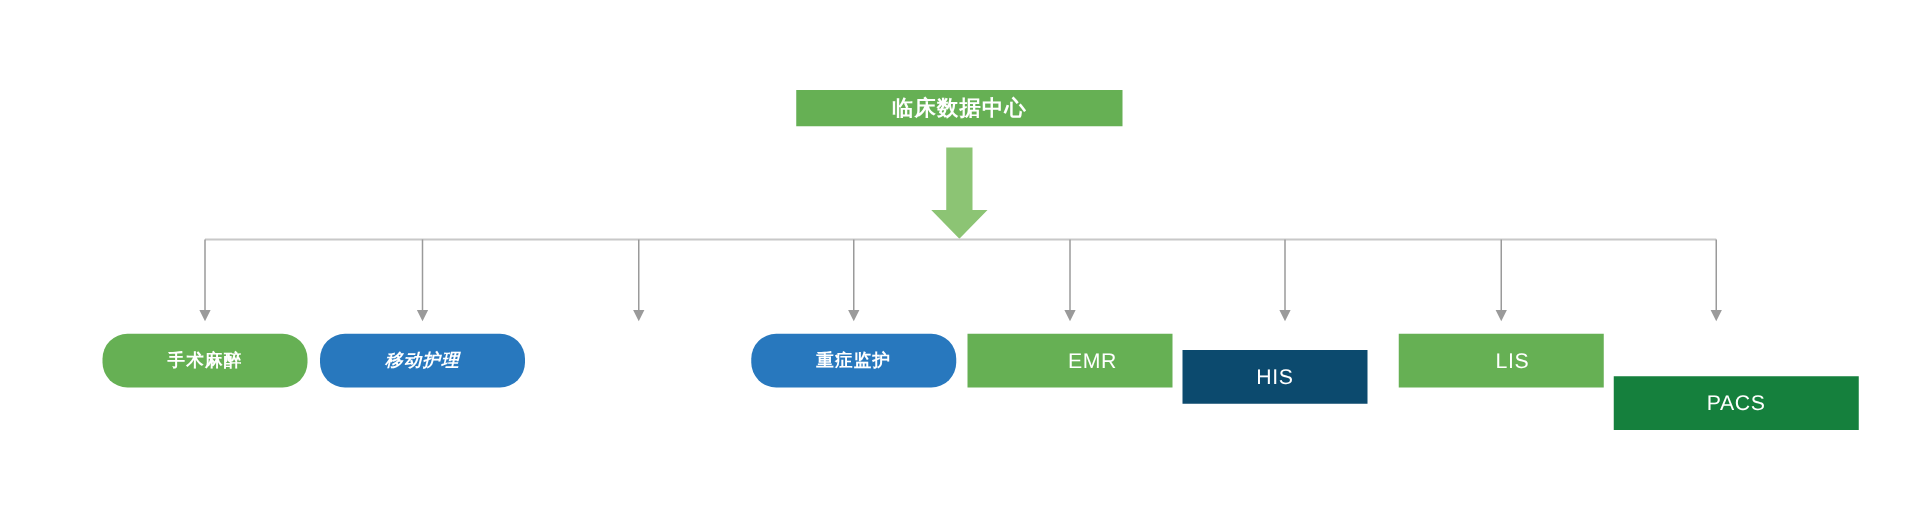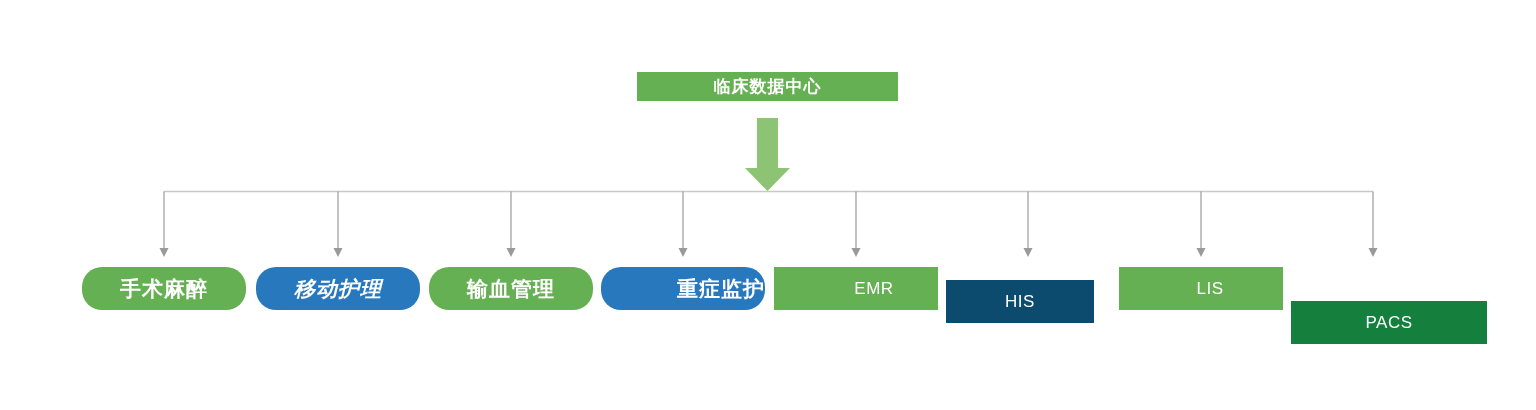--- a/index.html
+++ b/index.html
@@ -58,21 +58,21 @@
     top: 0;
     height: 43px;
     box-sizing: border-box;
     display: flex;
     align-items: center;
     justify-content: center;
     color: #ffffff;
     white-space: nowrap;
   }
   .leaf-box.cn {
-    font-size: 21px;
+    font-size: 14px;
     font-weight: bold;
     letter-spacing: 1px;
     border-radius: 20px;
   }
   .leaf-box.en {
     font-size: 17px;
     font-weight: normal;
     letter-spacing: 0.5px;
   }
 </style>
@@ -114,24 +114,21 @@
     </g>
   </svg>
 
   <div class="leaf-row">
     <div class="leaf-box cn" style="left: 0px; width: 164px; background: rgb(102, 176, 84);">
       <span>手术麻醉</span>
     </div>
     <div class="leaf-box cn" style="left: 174px; width: 164px; background: rgb(40, 120, 190); font-style: italic;">
       <span>移动护理</span>
     </div>
-    <div class="leaf-box cn" style="left: 347px; width: 164px; background: rgb(102, 176, 84);">
-      <span>输血管理</span>
-    </div>
-    <div class="leaf-box cn" style="left: 519px; width: 164px; background: rgb(40, 120, 190); justify-content: flex-end;">
+    <div class="leaf-box cn" style="left: 519px; width: 164px; background: rgb(40, 120, 190);">
       <span>重症监护</span>
     </div>
     <div class="leaf-box en" style="left: 692px; width: 164px; background: rgb(102, 176, 84); padding-left: 36px;">
       <span>EMR</span>
     </div>
     <div class="leaf-box en" style="left: 864px; width: 148px; background: #0c4a6e; margin-top: 13px;">
       <span>HIS</span>
     </div>
     <div class="leaf-box en" style="left: 1037px; width: 164px; background: rgb(102, 176, 84); padding-left: 18px;">
       <span>LIS</span>

